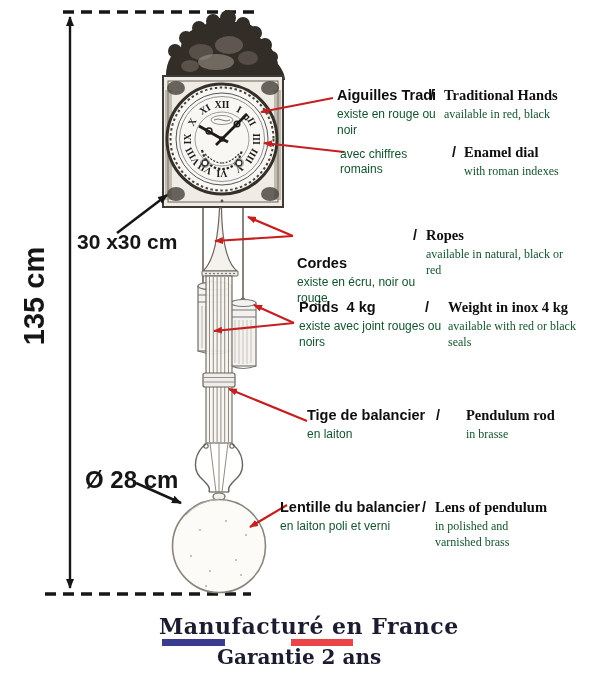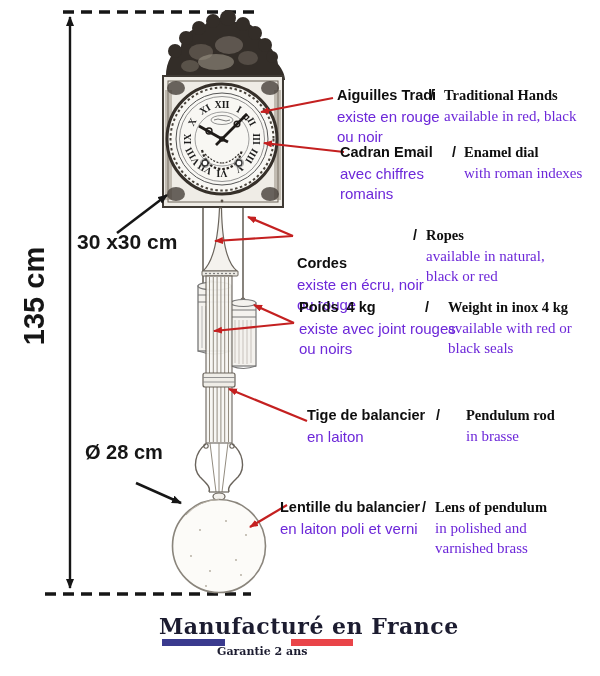--- a/index.html
+++ b/index.html
@@ -4,34 +4,34 @@
 <style>
   html,body{margin:0;padding:0;background:#ffffff;}
   #stage{position:relative;width:600px;height:676px;background:#ffffff;overflow:hidden;
          font-family:"Liberation Sans",sans-serif;color:#111;}
   #art{position:absolute;left:0;top:0;z-index:1;}
   .label{position:absolute;z-index:2;}
   .dim{font-weight:700;color:#161616;white-space:pre;text-align:right;}
   .dim-height{left:-15px;top:279px;width:100px;height:34px;text-align:center;
               font-size:29px;transform:rotate(-90deg);transform-origin:center;}
   .dim-head{left:77px;top:230px;font-size:21px;}
-  .dim-lens{left:85px;top:441px;font-size:20px;}
+  .dim-lens{left:85px;top:466px;font-size:24px;}
   .anno{position:absolute;z-index:2;}
   .anno .fr{position:absolute;left:0;top:0;}
   .anno .sep{position:absolute;top:0;font-weight:700;font-size:14.5px;line-height:1.2;}
   .anno .en{position:absolute;top:0;font-family:Liberation Serif, serif;}
   .anno .title{font-weight:700;font-size:14.5px;line-height:1.2;white-space:pre;color:#0e0e0e;}
-  .anno .sub{font-size:15px;line-height:1.28;margin-top:3px;color:#6d28d9;}
+  .anno .sub{font-size:12px;line-height:1.28;margin-top:3px;color:#14532d;}
   .brand{left:159px;top:613px;font-family:"DejaVu Serif",serif;font-weight:700;
          font-size:22px;letter-spacing:0.5px;color:#1c1c30;white-space:nowrap;}
   .flag-bar{position:absolute;z-index:2;height:7px;}
   .flag-blue{left:162px;top:639px;width:63px;background:#3a3a8e;}
   .flag-red{left:291px;top:639px;width:62px;background:#e94449;}
   .warranty{left:217px;top:645px;font-family:"DejaVu Serif",serif;font-weight:700;
-            font-size:11px;color:#1c1c30;white-space:nowrap;}
+            font-size:20px;color:#1c1c30;white-space:nowrap;}
 </style>
 </head>
 <body>
 
 <div id="stage">
 
   <svg id="art" width="600" height="676" viewBox="0 0 600 676">
     <defs>
       <marker id="ab" markerWidth="11" markerHeight="9" refX="9" refY="4" orient="auto" markerUnits="userSpaceOnUse">
         <polygon points="0,0 10,4 0,8" fill="#161616"></polygon>
@@ -254,21 +254,20 @@
     </div>
     <div class="sep" style="left:93px;">/</div>
     <div class="en" style="left:107px;width:150px;">
       <div class="title">Traditional Hands</div>
       <div class="sub">available in red, black</div>
     </div>
   </div>
 
   <div class="anno" style="left:340px;top:144px;">
     <div class="fr" style="width:100px;">
-      <div class="title">Cadran Email</div>
       <div class="sub">avec chiffres romains</div>
     </div>
     <div class="sep" style="left:112px;">/</div>
     <div class="en" style="left:124px;width:130px;">
       <div class="title">Enamel dial</div>
       <div class="sub">with roman indexes</div>
     </div>
   </div>
 
   <div class="anno" style="left:297px;top:227px;">

